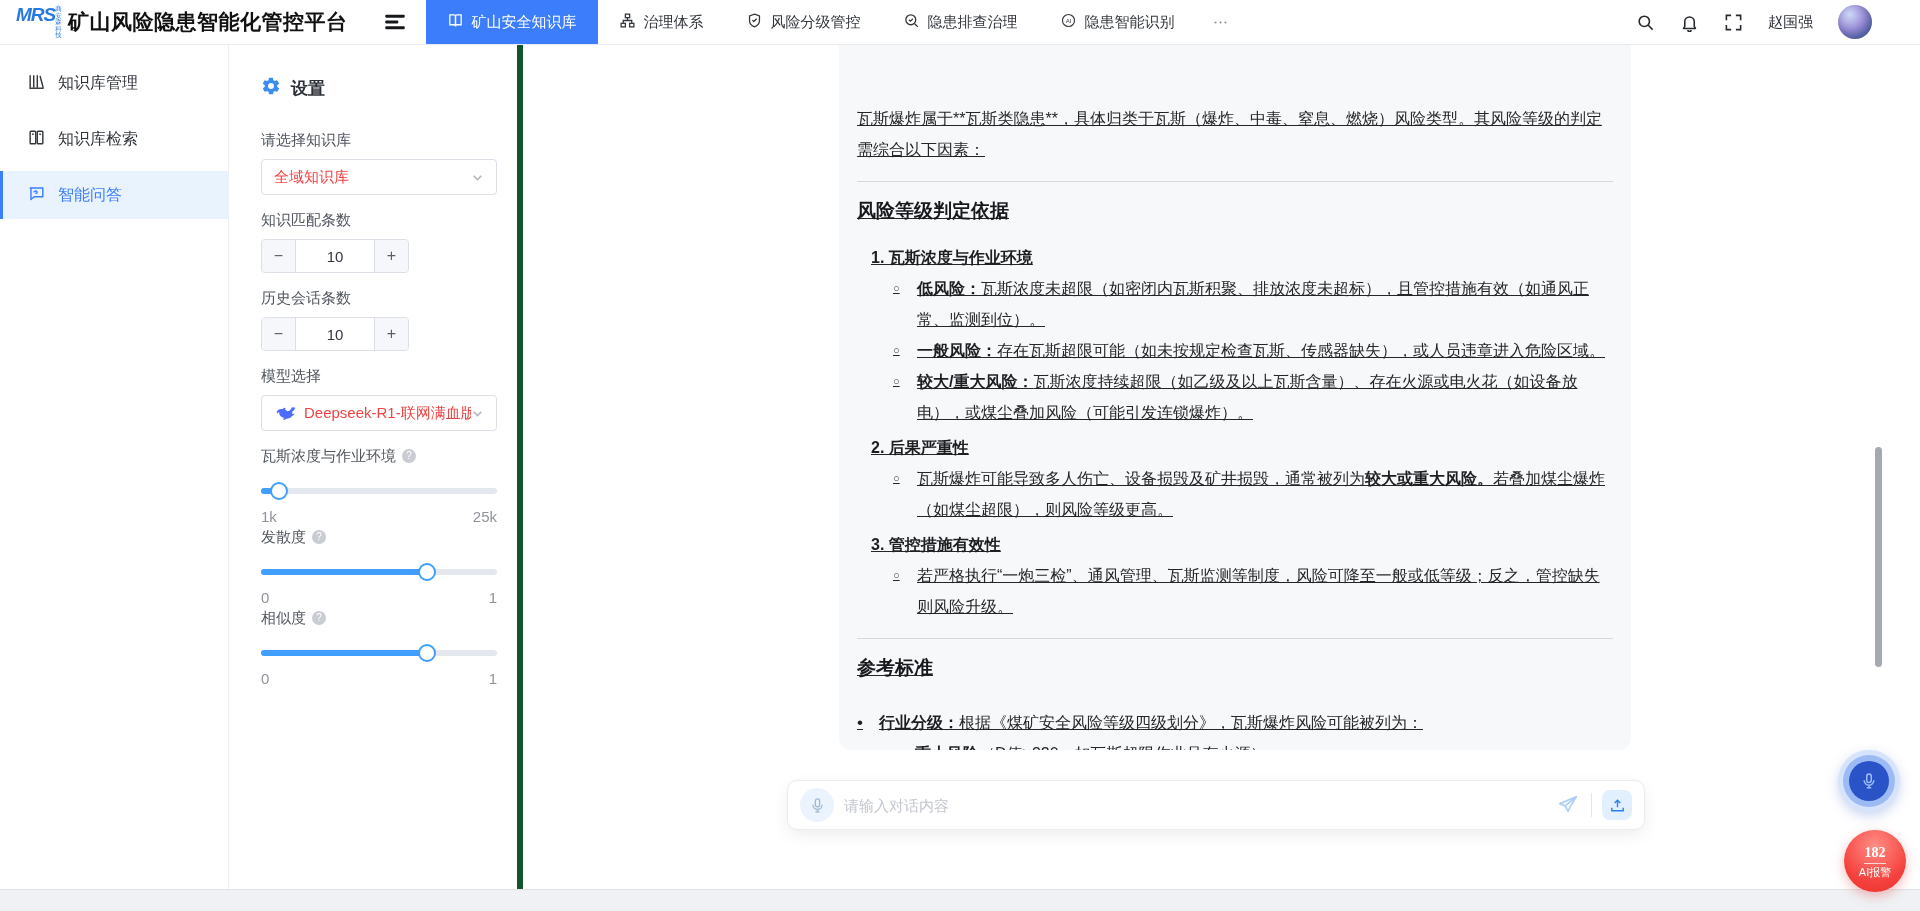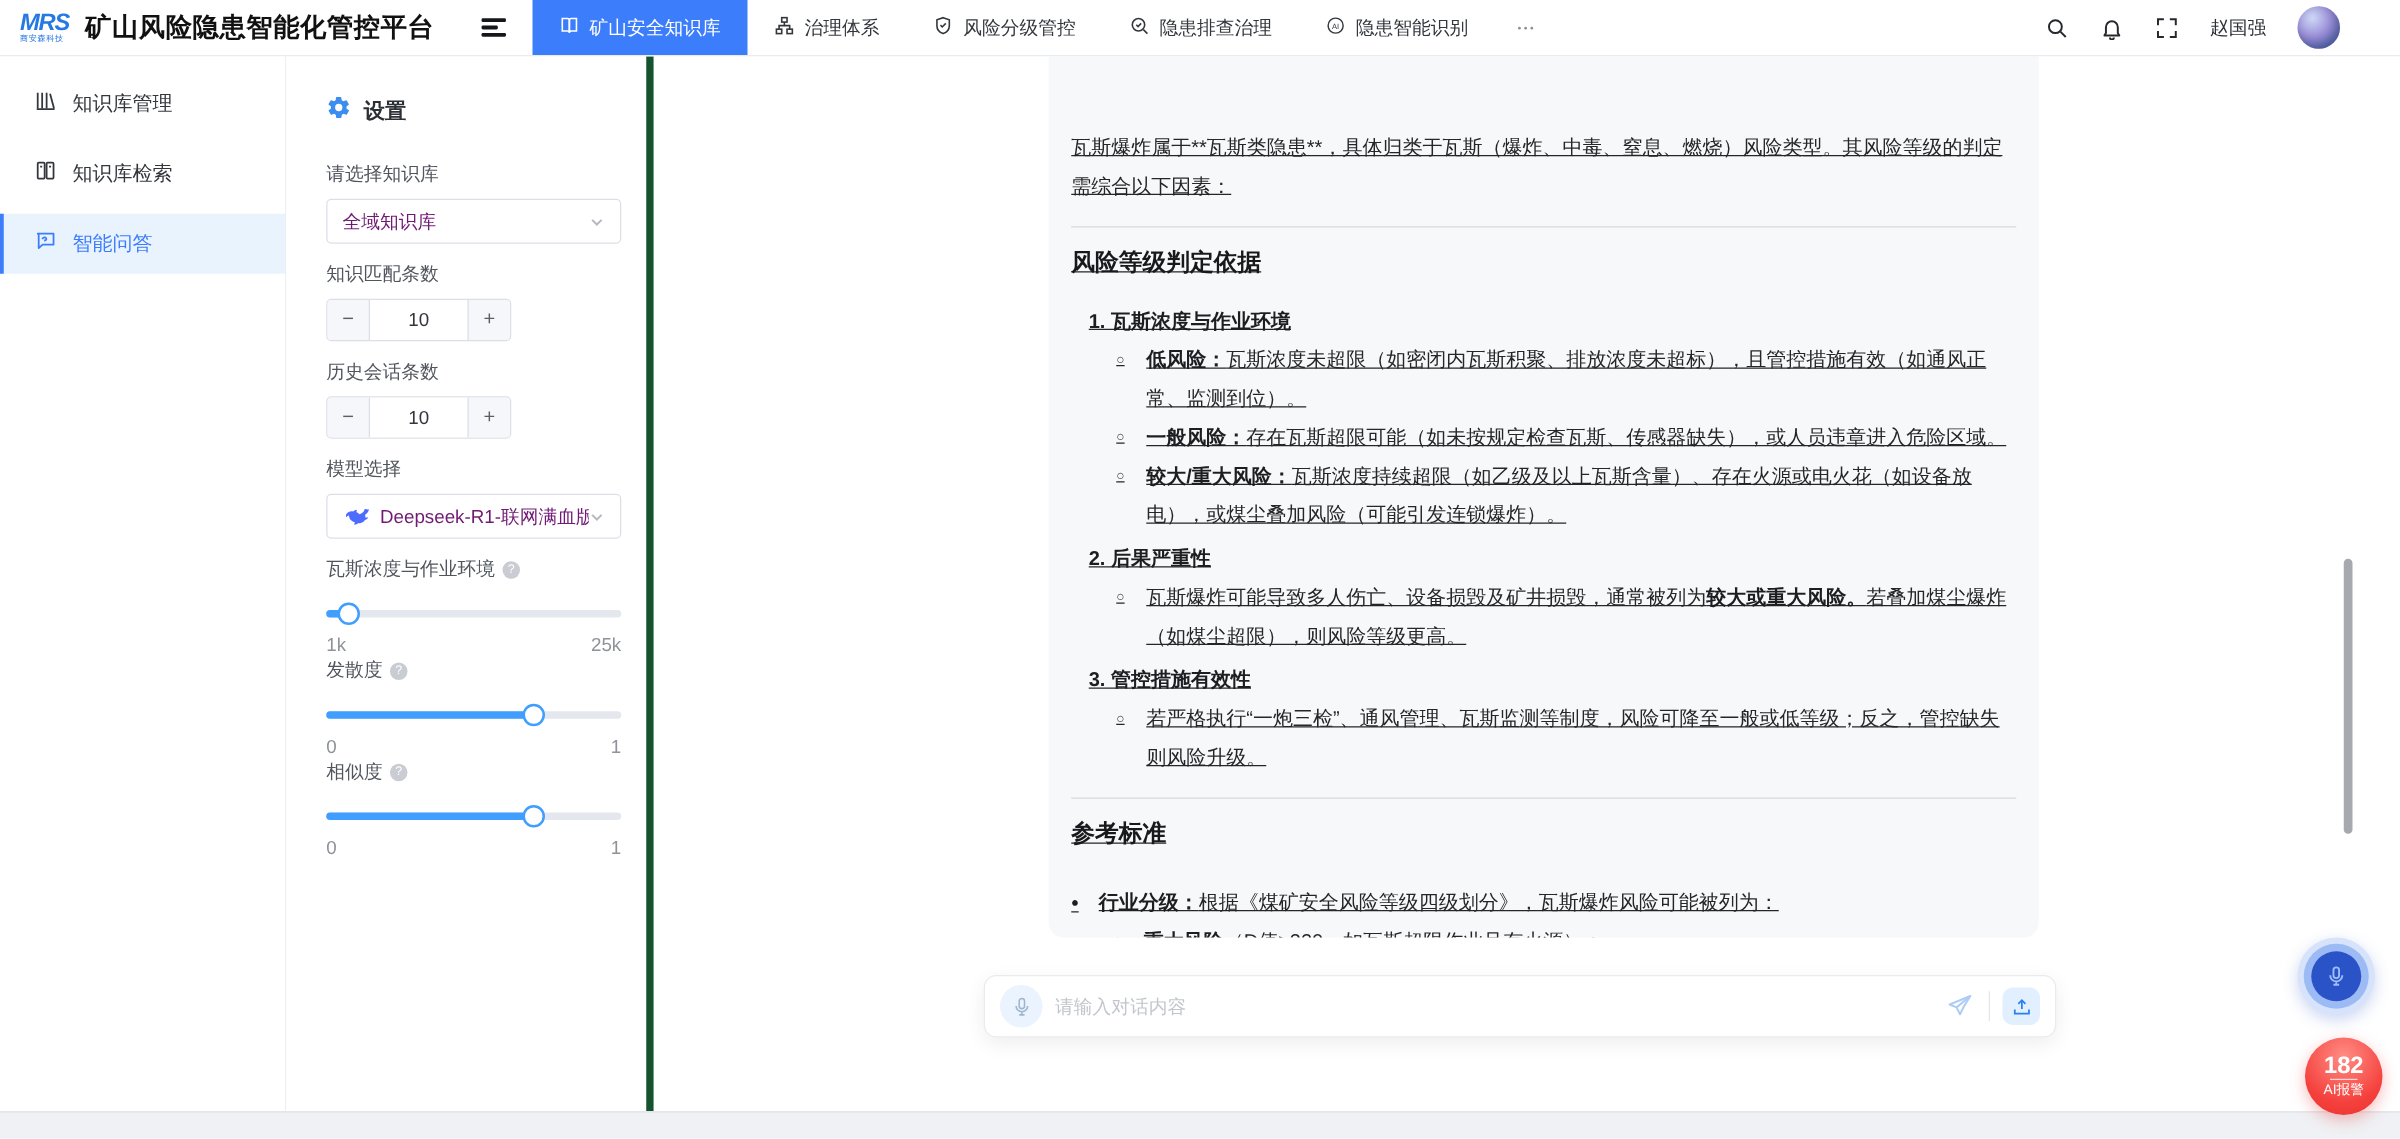--- a/index.html
+++ b/index.html
@@ -3,21 +3,21 @@
 <meta charset="utf-8">
 <style>
   * { margin:0; padding:0; box-sizing:border-box; }
   html,body { width:1920px; height:911px; overflow:hidden; }
   body { font-family:"Liberation Sans","DejaVu Sans",sans-serif; background:#fff; color:#262626; }
   .screen { position:relative; width:1920px; height:911px; background:#fff; overflow:hidden; }
 
   
   .topbar { position:relative; height:45px; background:#fff; border-bottom:1px solid #e9ebee; display:flex; align-items:stretch; z-index:20; }
   .brand { display:flex; align-items:center; padding-left:16px; }
-  .logo { width:44px; display:flex; flex-direction:column; line-height:1; margin-right:8px; }
+  .logo { width:44px; display:flex; line-height:1; margin-right:8px; }
   .logo-main { font-size:19px; font-weight:bold; font-style:italic; color:#2678e3; letter-spacing:-1px; }
   .logo-sub { font-size:6.5px; color:#2678e3; letter-spacing:.5px; margin-top:1px; }
   .app-title { font-size:21px; font-weight:bold; color:#111; letter-spacing:.5px; white-space:nowrap; }
   .hamburger { width:26px; display:flex; align-items:center; justify-content:center; margin:0 18px 0 34px; cursor:pointer; }
   .tabs { display:flex; align-items:stretch; }
   .tab { display:flex; align-items:center; gap:8px; padding:0 21px; font-size:15px; color:#33373d; cursor:pointer; white-space:nowrap; }
   .tab svg { width:17px; height:17px; }
   .tab.active { background:#3c7dfc; color:#fff; }
   .tab-more { display:flex; align-items:center; padding:0 16px; cursor:pointer; }
   .topbar-right { margin-left:auto; margin-right:48px; display:flex; align-items:center; gap:25px; }
@@ -34,21 +34,21 @@
   .side-item.active { background:#e9f3fe; color:#3c7dfc; border-left:3px solid #3c7dfc; }
 
   .settings { width:294px; flex:none; background:#fff; border-right:6px solid #14532d; padding:30px 20px 0 32px; }
   .settings-title { display:flex; align-items:center; gap:10px; height:26px; margin-bottom:30px; }
   .settings-title svg { width:20px; height:20px; }
   .settings-title-text { font-size:17px; font-weight:bold; color:#2b2f36; }
   .set-label { display:flex; align-items:center; gap:6px; font-size:15px; color:#51565e; line-height:18px; margin-bottom:10px; }
   .help-q { width:14px; height:14px; border-radius:50%; background:#c9ccd2; color:#fff; font-size:10px; line-height:14px; text-align:center; flex:none; }
   .field { margin-bottom:16px; }
   .select { height:36px; border:1px solid #dcdfe6; border-radius:4px; background:#fff; display:flex; align-items:center; padding:0 12px; cursor:pointer; }
-  .select-value { font-size:15px; color:#701a75; flex:1; white-space:nowrap; overflow:hidden; }
+  .select-value { font-size:15px; color:#ef4444; flex:1; white-space:nowrap; overflow:hidden; }
   .select svg.chev { width:13px; height:13px; flex:none; }
   .model-ico { width:22px; height:15px; margin-right:8px; flex:none; }
   .stepper { width:148px; height:34px; border:1px solid #dcdfe6; border-radius:4px; display:flex; overflow:hidden; }
   .step-btn { width:34px; background:#f5f7fa; color:#5a5f66; font-size:16px; display:flex; align-items:center; justify-content:center; cursor:pointer; flex:none; }
   .step-btn.minus { border-right:1px solid #dcdfe6; }
   .step-btn.plus { border-left:1px solid #dcdfe6; }
   .step-value { flex:1; border:none; outline:none; text-align:center; font-size:15px; color:#33373d; font-family:inherit; min-width:0; }
   .slider-group { margin-bottom:2px; }
   .slider { position:relative; height:18px; margin:17px 0 8px; cursor:pointer; }
   .slider-track { position:absolute; left:0; right:0; top:6px; height:6px; border-radius:3px; background:#e4e7ed; }
@@ -86,21 +86,21 @@
   .in-divider { width:1px; height:24px; background:#e4e6e9; flex:none; }
   .upload-btn { width:30px; height:30px; border-radius:8px; background:#e2efff; display:flex; align-items:center; justify-content:center; cursor:pointer; flex:none; }
   .upload-btn svg { width:17px; height:17px; }
 
   
   .float-mic { position:absolute; left:1838px; top:750px; width:62px; height:62px; border-radius:50%; background:#d6e3fb; display:flex; align-items:center; justify-content:center; cursor:pointer; z-index:40; box-shadow:0 4px 12px rgba(50,90,200,.25); }
   .float-mic-mid { width:52px; height:52px; border-radius:50%; background:#9cbbf5; display:flex; align-items:center; justify-content:center; }
   .float-mic-inner { width:40px; height:40px; border-radius:50%; background:#2b53c8; display:flex; align-items:center; justify-content:center; }
   .float-mic-inner svg { width:18px; height:18px; }
   .float-alarm { position:absolute; left:1844px; top:830px; width:62px; height:62px; border-radius:50%; background:radial-gradient(circle at 50% 25%, #ff8d85 0%, #f5413d 65%, #e8302d 100%); color:#fff; display:flex; flex-direction:column; align-items:center; justify-content:center; cursor:pointer; z-index:40; box-shadow:0 4px 12px rgba(230,60,60,.35); }
-  .alarm-count { font-size:19px; font-weight:bold; line-height:17px; }
+  .alarm-count { font-size:14px; font-weight:bold; line-height:17px;font-family:Liberation Serif, serif; }
   .alarm-line { width:22px; height:1px; background:rgba(255,255,255,.75); margin:2px 0; }
   .alarm-label { font-size:11px; line-height:13px; }
   .bottom-strip { position:absolute; left:0; bottom:0; width:1920px; height:22px; background:#eff1f4; border-top:1px solid #e0e2e6; z-index:30; }
 </style>
 </head>
 <body>
 
 <div class="screen">
 
   <header class="topbar">

